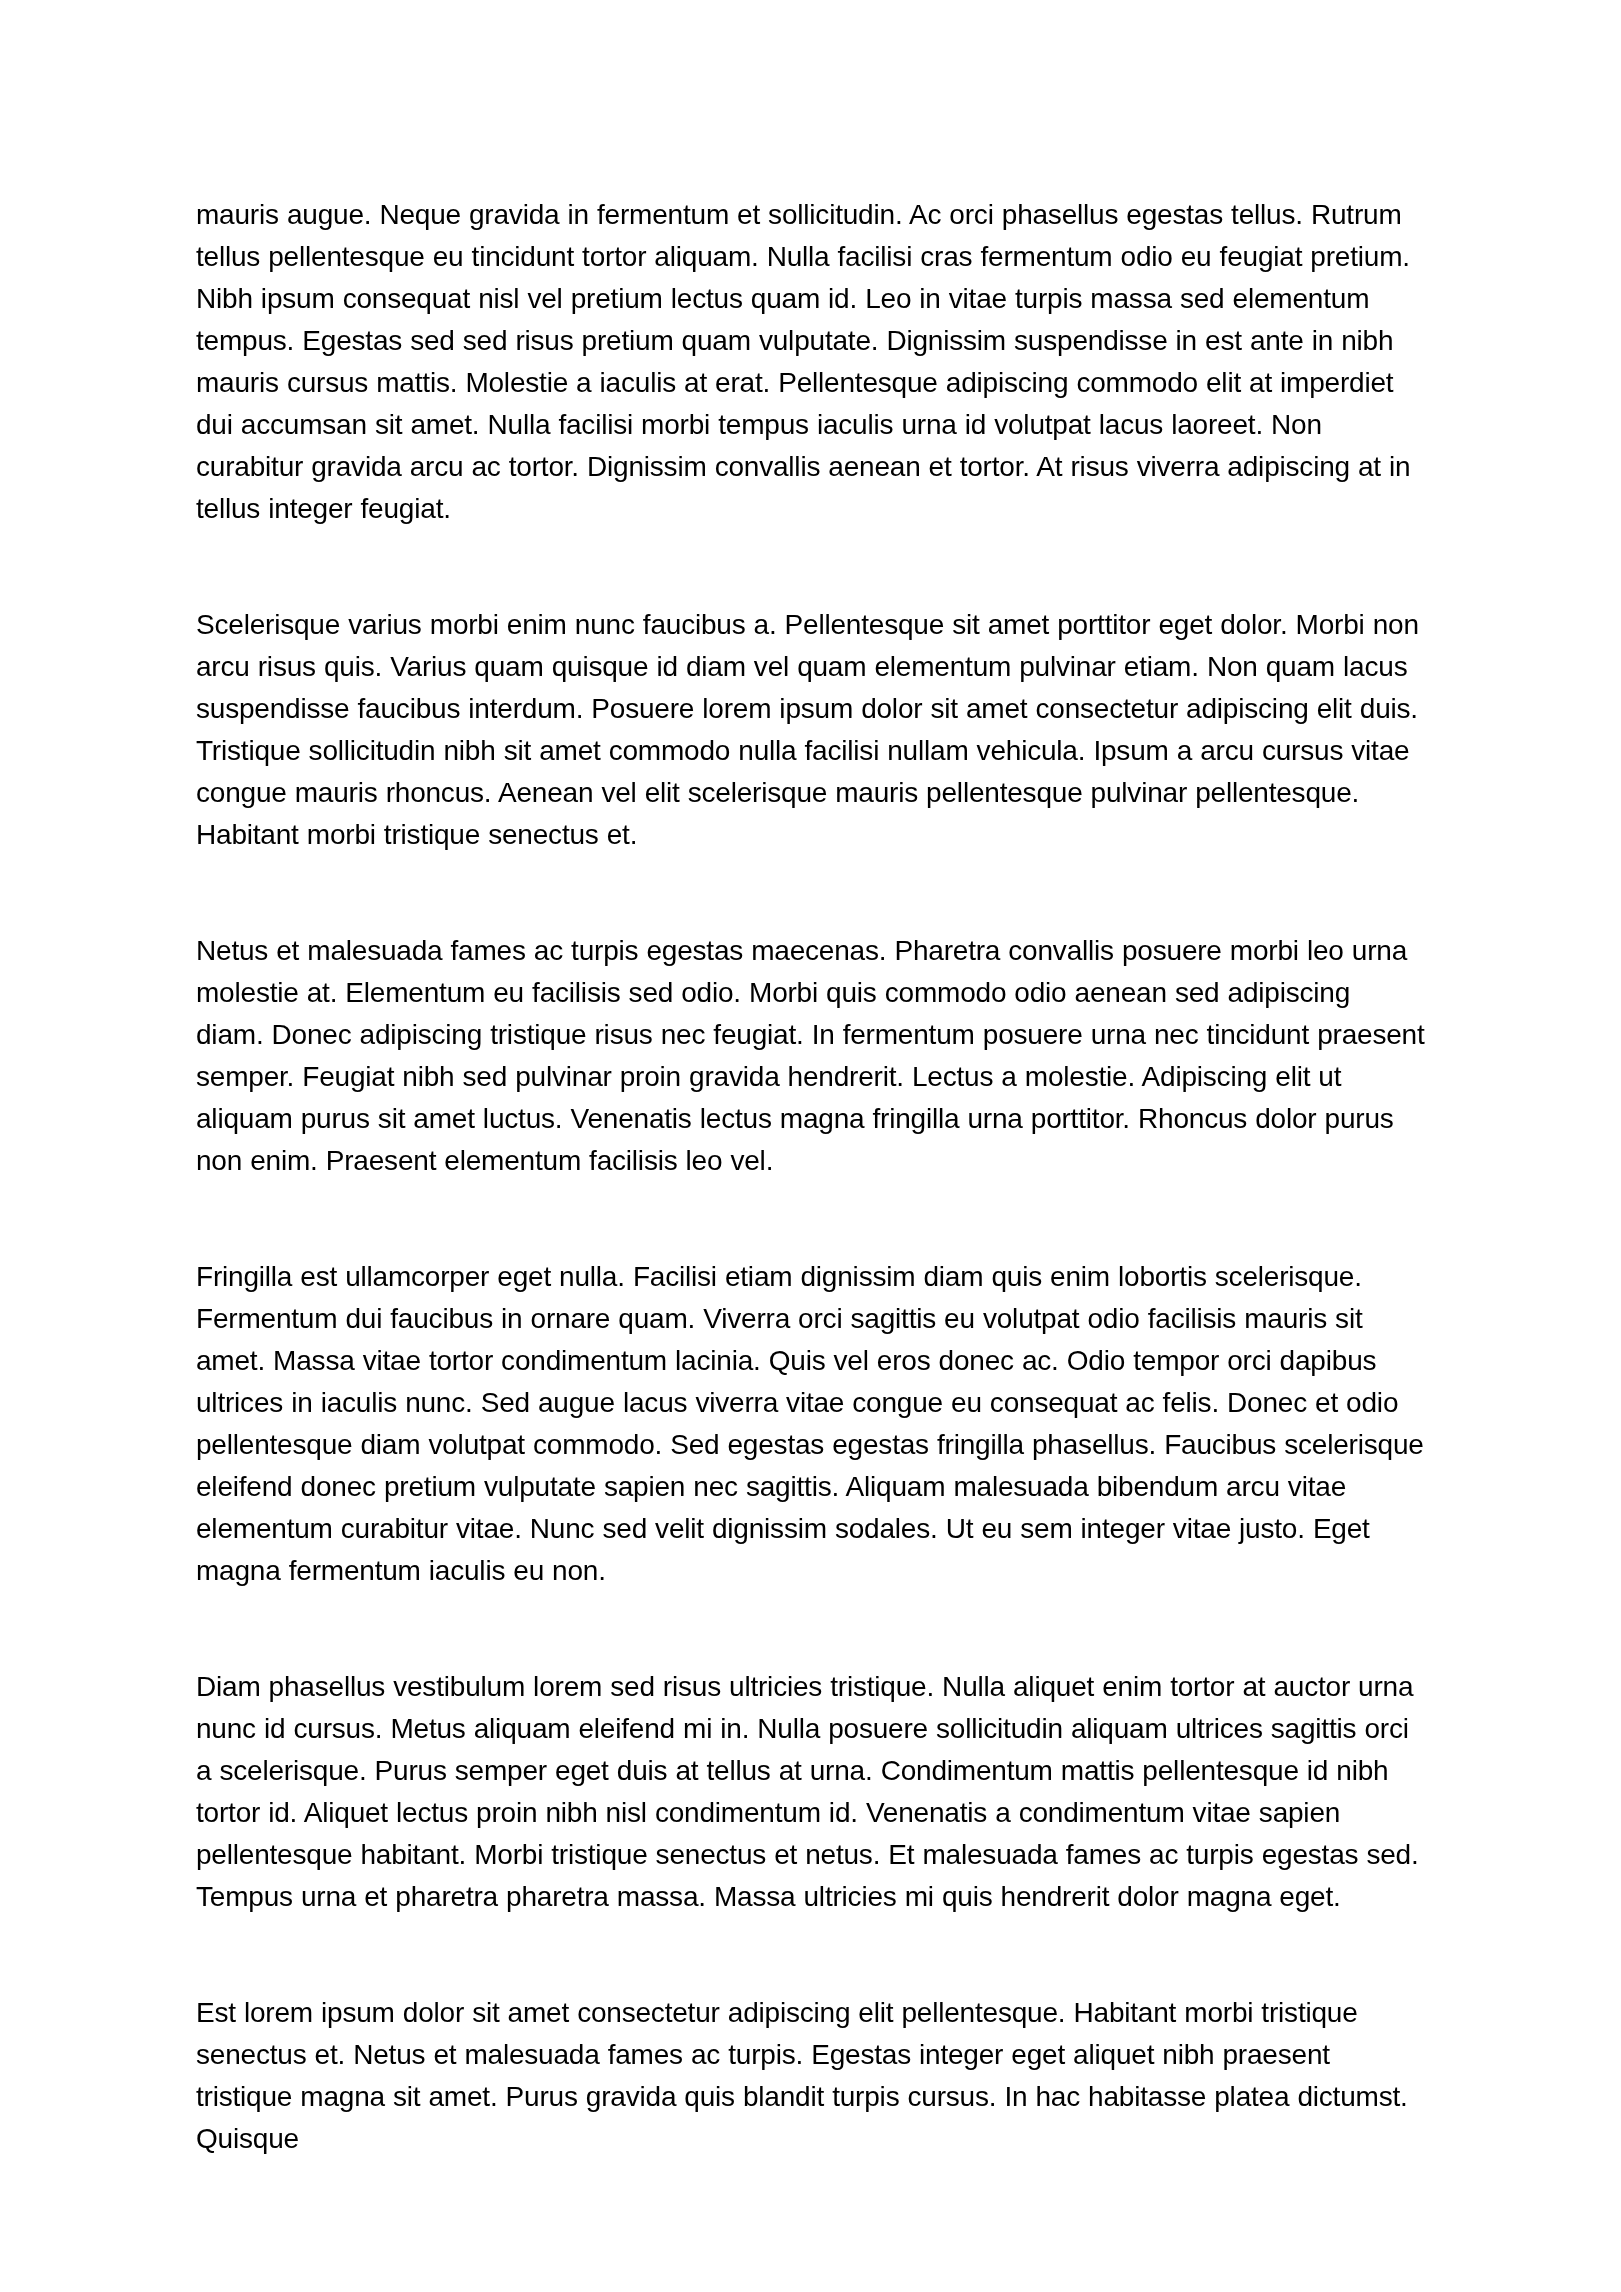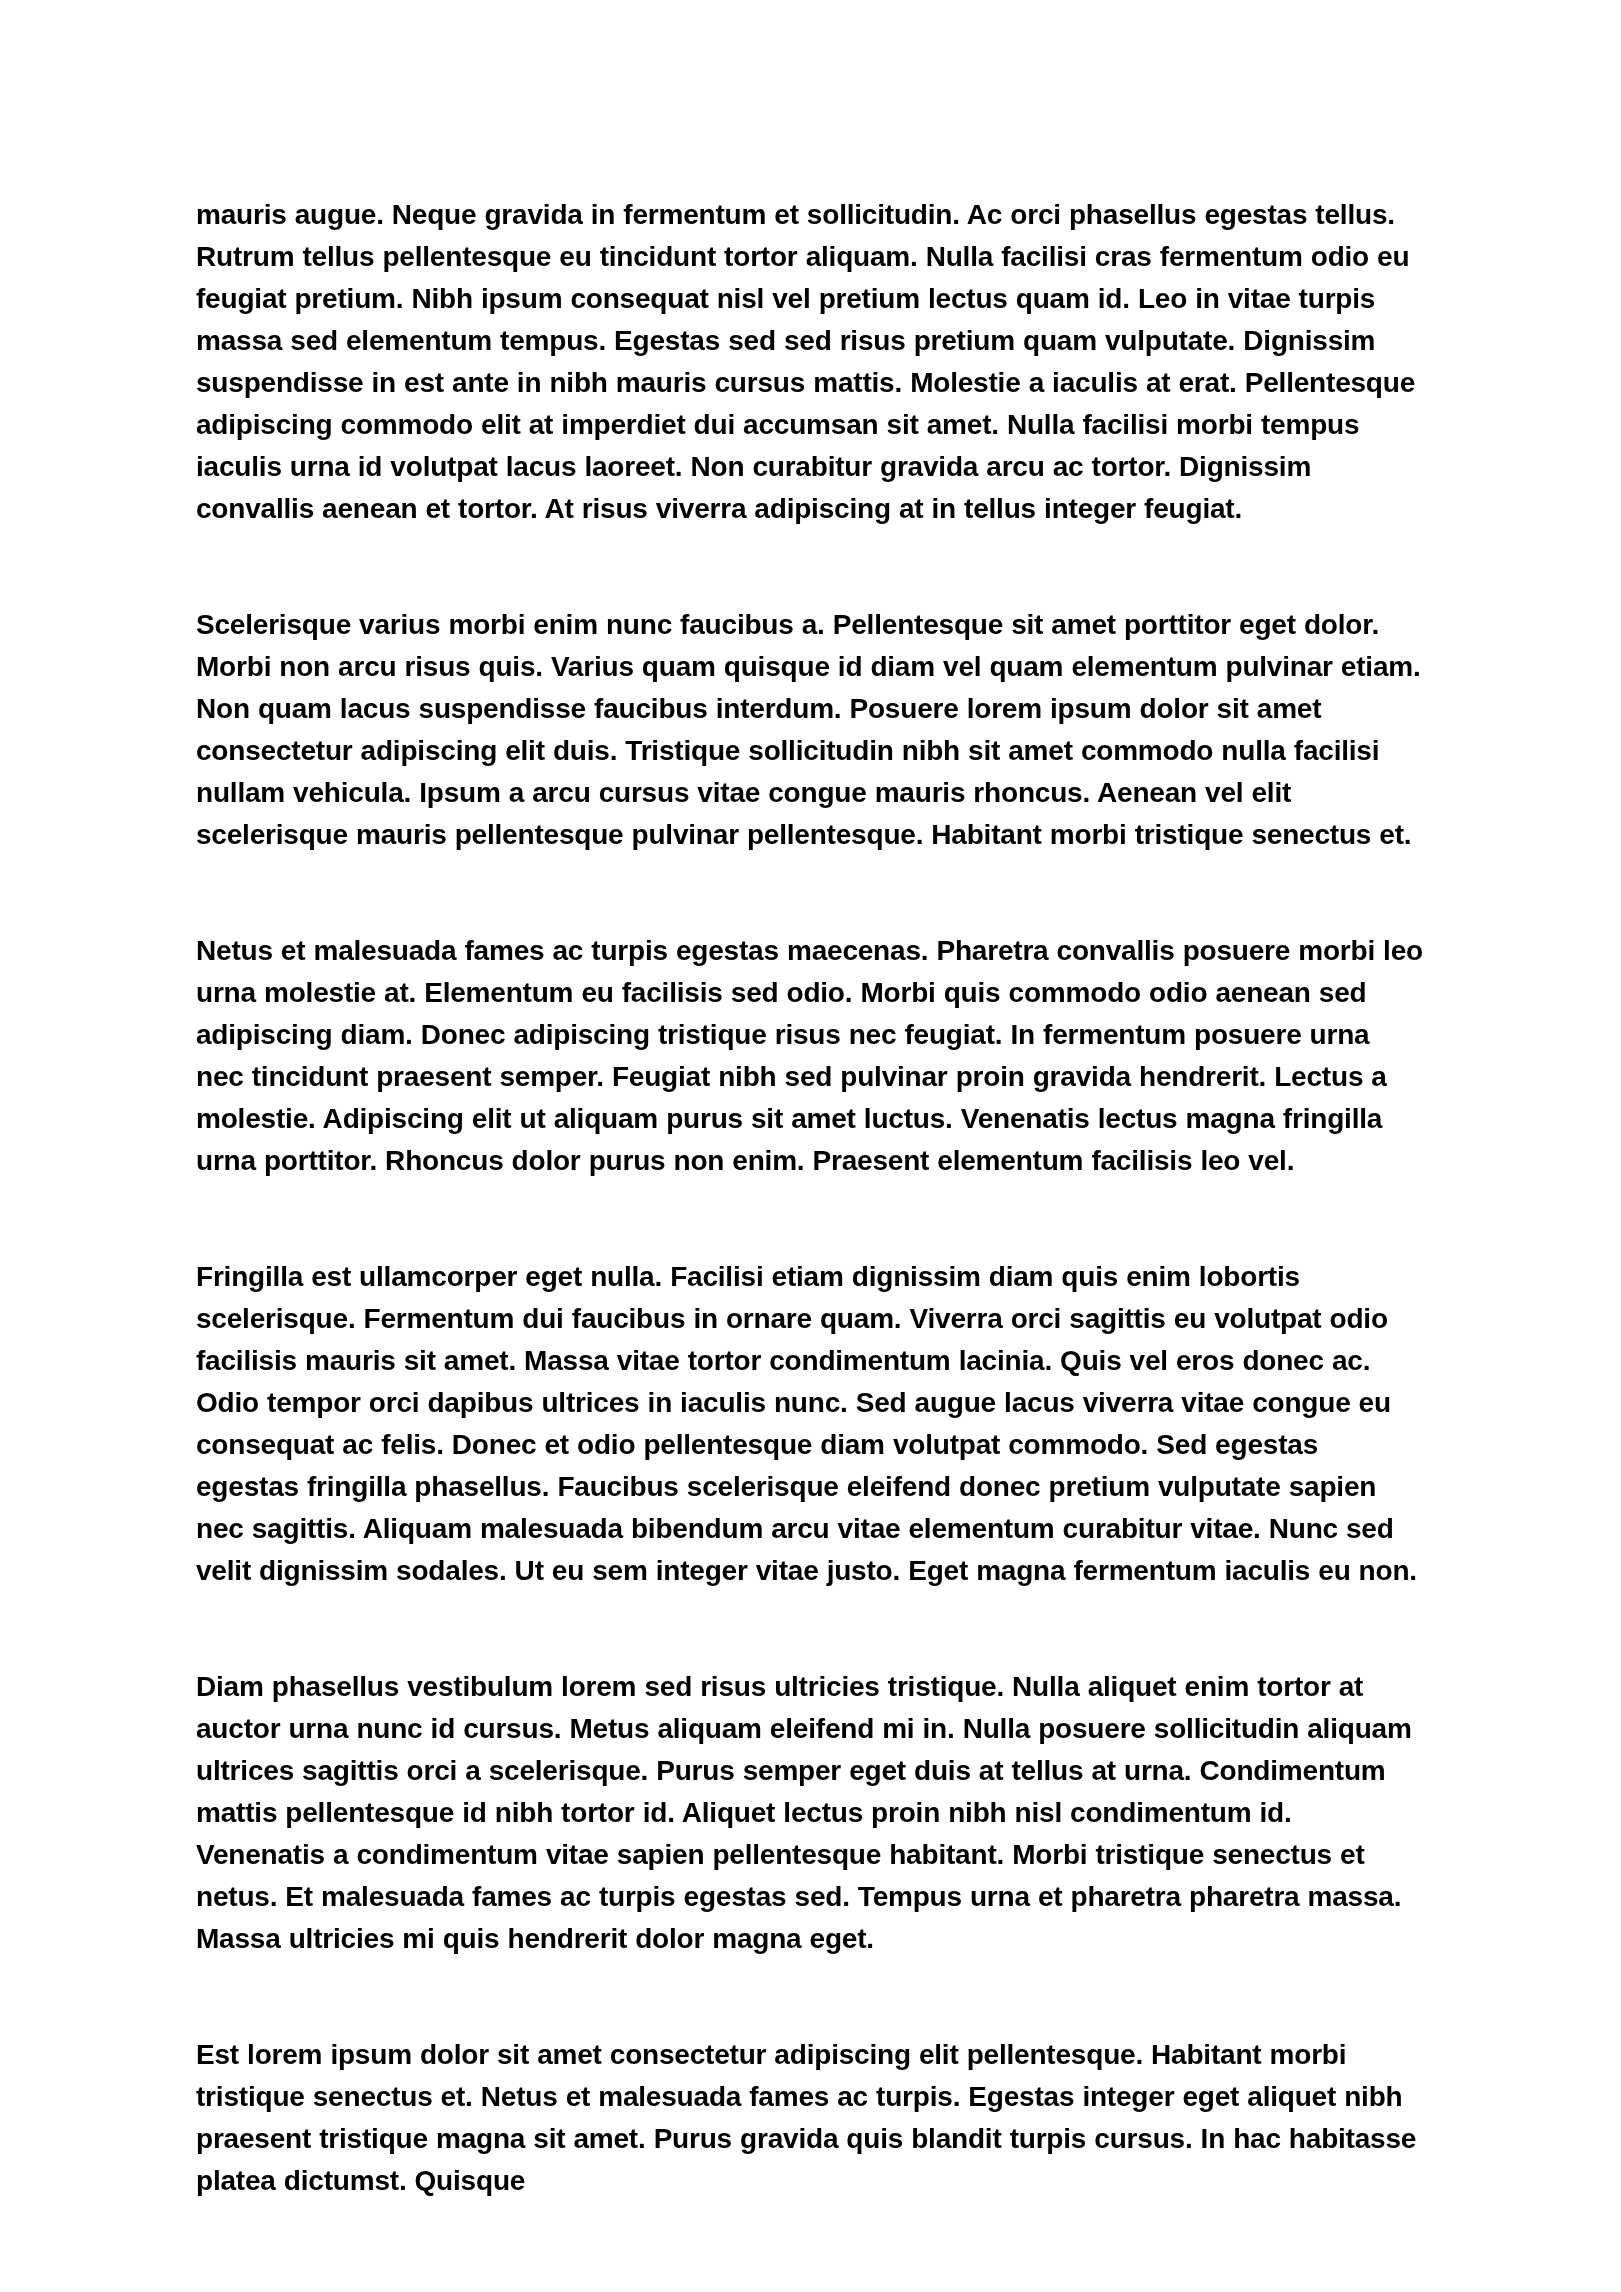--- a/index.html
+++ b/index.html
@@ -1,15 +1,15 @@
 <!DOCTYPE html>
 <html><head>
 <meta charset="utf-8">
 <style>
-  * { margin: 0; padding: 0; box-sizing: border-box; font-weight: bold; }
+  * { margin: 0; padding: 0; box-sizing: border-box; }
   html, body {
     background: #ffffff;
     font-family: "Liberation Sans", sans-serif;
   }
   .page {
     position: relative;
     width: 1621px;
     height: 2293px;
     background: #ffffff;
     padding: 194px 196px 0 196px;

